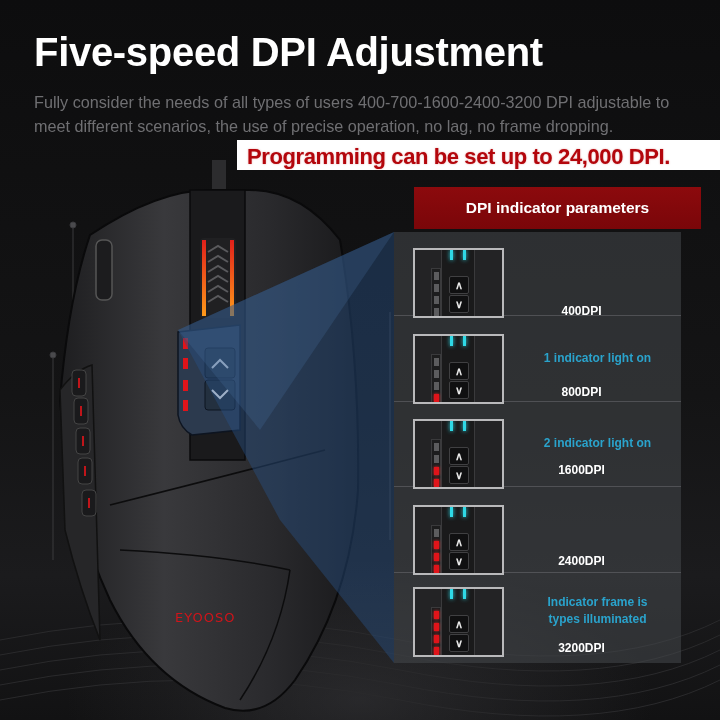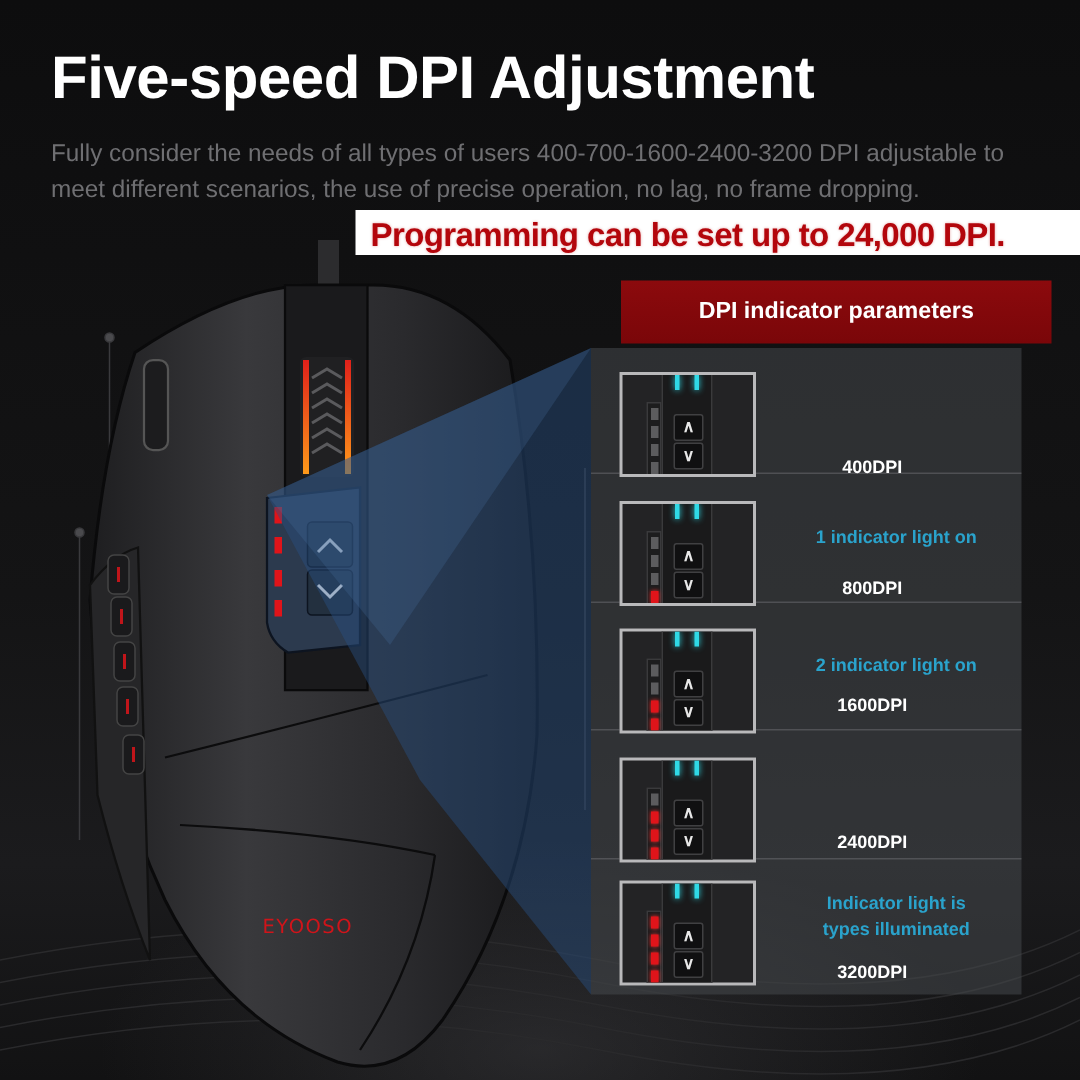--- a/index.html
+++ b/index.html
@@ -250,17 +250,17 @@
         </div>
       <div class="thumb-leds">
         <div class="led on" style="top:3px"></div>
           <div class="led on" style="top:15px"></div>
           <div class="led on" style="top:27px"></div>
           <div class="led on" style="top:39px"></div>
       </div>
       <div class="thumb-btn" style="top:26px">∧</div>
       <div class="thumb-btn" style="top:45px">∨</div>
     </div>
-    <div class="row-desc" style="top:19px">Indicator light is</div>
+    <div class="row-desc" style="top:19px">Indicator frame is</div>
     <div class="row-desc" style="top:36px">types illuminated</div>
     <div class="row-dpi" style="top:56px">3200DPI</div>
   </div>
 </div>
 
 </body></html>

